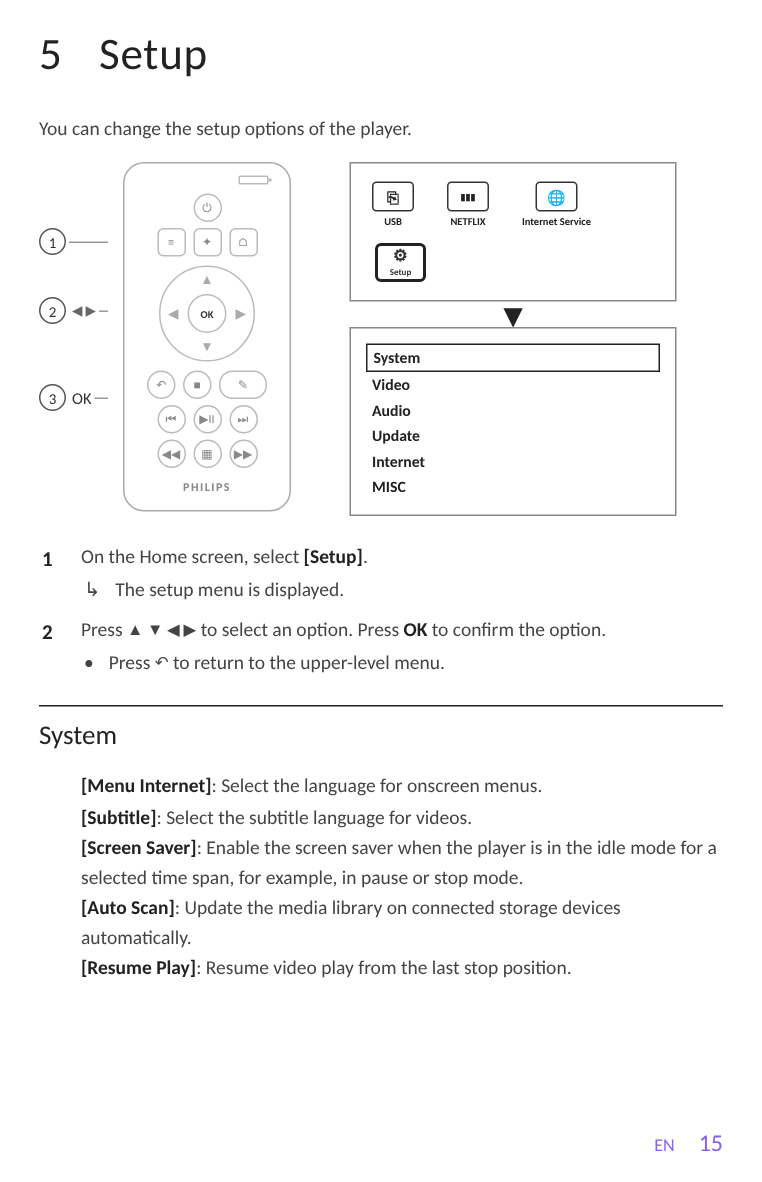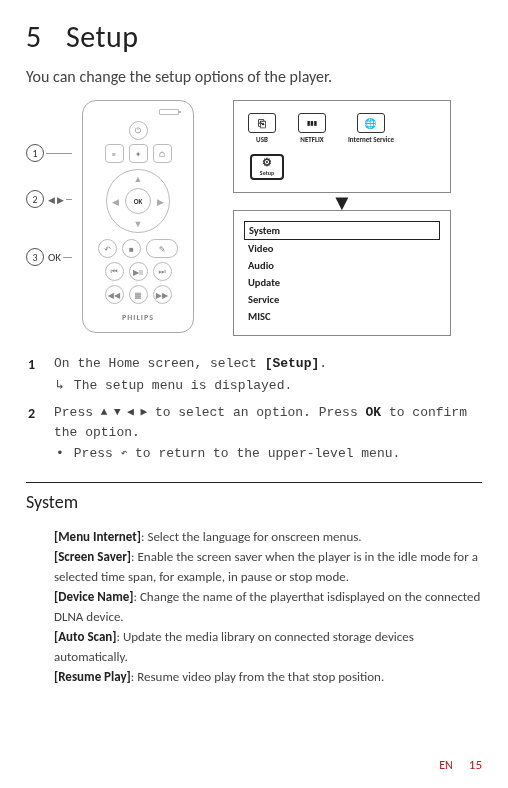--- a/index.html
+++ b/index.html
@@ -6,23 +6,23 @@
   body {
     width: 508px;
     height: 788px;
     background: #fff;
     font-family: "Gill Sans", "Gill Sans MT", Calibri, sans-serif;
     color: #333;
     padding: 18px 26px 16px 26px;
     position: relative;
     font-weight: 300;
   }
-  .chapter-title { font-size: 30px; font-weight: 300; color: #222; margin-bottom: 12px; letter-spacing: 0.5px; }
+  .chapter-title { font-size: 30px; font-weight: 300; color: #222; margin-bottom: 24px; letter-spacing: 0.5px; }
   .chapter-num { display: inline-block; width: 40px; }
-  .intro-text { font-size: 16px; color: #444; margin-bottom: 14px; }
+  .intro-text { font-size: 13px; color: #444; margin-bottom: 14px; }
 
   .diagram-row { display:flex; align-items:flex-start; gap:8px; margin-bottom:18px; }
   .callouts { width:48px; display:flex; flex-direction:column; justify-content:flex-start; padding-top:44px; gap:28px; align-items:flex-end; }
   .circle-num { width:18px; height:18px; border:1px solid #555; border-radius:50%; display:flex; align-items:center; justify-content:center; font-size:10px; }
 
   .remote { width:112px; border:1px solid #aaa; border-radius:14px; padding:8px 6px 10px 6px; background:#fff; display:flex; flex-direction:column; align-items:center; gap:4px; }
   .remote-row { display:flex; justify-content:center; gap:5px; }
   .rbtn { width:19px; height:19px; border:1px solid #bbb; border-radius:50%; background:#fff; display:flex; align-items:center; justify-content:center; font-size:8px; color:#888; }
   .rbtn.sq { border-radius:4px; }
   .rbtn.wide { width:32px; border-radius:9px; }
@@ -42,34 +42,34 @@
   .setup-btn { width:34px; height:26px; border:2px solid #222; border-radius:4px; display:flex; flex-direction:column; align-items:center; justify-content:center; gap:1px; font-size:6px; font-weight:700; margin-left:2px;}
   .gear { font-size:11px; line-height:1;}
   .arrow-down { font-size:22px; color:#222; line-height:0.5; margin:4px 0 2px 0;}
   .menu-list { width:218px; border:1px solid #888; padding:10px 10px 10px 10px; }
   .menu-item { font-size:10.5px; font-weight:600; padding:2px 4px; color:#222;}
   .menu-item.sel { border:1.5px solid #222; }
 
   .steps { padding-left:2px; }
   .step { display:flex; gap:14px; font-size:13px; color:#444; margin-bottom:8px; line-height:1.5; }
   .step-num { font-weight:700; color:#222; font-size:14px; width:12px; flex-shrink:0;}
-  .step-body { flex:1;font-family:Liberation Mono, monospace; }
+  .step-body { flex:1; }
   .substep { display:flex; gap:10px; margin-top:2px; padding-left:2px;}
   .arrow-ind { font-size:13px; flex-shrink:0;}
   .bullet {flex-shrink:0;}
   b { font-weight:700; color:#222; }
   .navsym { font-size:11px; vertical-align:middle; }
 
   .divider { border:none; border-top:1px solid #222; margin:18px 0 8px 0; }
   .section-h { font-size:18px; font-weight:400; color:#222; margin-bottom:14px; }
   .defs { padding-left:28px; font-size:13px; color:#444; line-height:1.5; }
   .def { margin-bottom:1px; }
 
-  .footer { position:absolute; bottom:16px; right:26px; font-size:12px; color:#b91c1c; display:flex; gap:16px; align-items:baseline;}
-  .footer .pn { font-size:13px; }
+  .footer { position:absolute; bottom:16px; right:26px; font-size:12px; color:#8b5cf6; display:flex; gap:16px; align-items:baseline;}
+  .footer .pn { font-size:16px; }
 
   .leader { flex:1; border-top:1px solid #999; margin:0 2px; align-self:center; height:0;}
   .callout-line { display:flex; align-items:center; width:100%;}
   .tri { font-size:9px; color:#666; }
 
 </style>
 </head>
 <body>
 
 <h1 class="chapter-title">
@@ -154,21 +154,21 @@
         <span class="gear">⚙</span>
         <span>Setup</span>
       </div>
     </div>
     <div class="arrow-down">▼</div>
     <div class="menu-list">
       <div class="menu-item sel">System</div>
       <div class="menu-item">Video</div>
       <div class="menu-item">Audio</div>
       <div class="menu-item">Update</div>
-      <div class="menu-item">Service</div>
+      <div class="menu-item">Internet</div>
       <div class="menu-item">MISC</div>
     </div>
   </div>
 </div>
 
 <div class="steps">
   <div class="step">
     <div class="step-num">1</div>
     <div class="step-body">
       <span>On the Home screen, select </span><b>[Setup]</b><span>.</span>
@@ -188,22 +188,22 @@
       </div>
     </div>
   </div>
 </div>
 
 <hr class="divider">
 <h2 class="section-h">System</h2>
 
 <div class="defs">
   <div class="def"><b>[Menu Internet]</b><span>: Select the language for onscreen menus.</span></div>
+  <div class="def"><b>[Subtitle]</b><span>: Select the subtitle language for videos.</span></div>
   <div class="def"><b>[Screen Saver]</b><span>: Enable the screen saver when the player is in the idle mode for a selected time span, for example, in pause or stop mode.</span></div>
-  <div class="def"><b>[Device Name]</b><span>: Change the name of the playerthat isdisplayed on the connected DLNA device.</span></div>
   <div class="def"><b>[Auto Scan]</b><span>: Update the media library on connected storage devices automatically.</span></div>
-  <div class="def"><b>[Resume Play]</b><span>: Resume video play from the that stop position.</span></div>
+  <div class="def"><b>[Resume Play]</b><span>: Resume video play from the last stop position.</span></div>
 </div>
 
 <div class="footer">
   <span>EN</span>
   <span class="pn">15</span>
 </div>
 
 </body></html>

